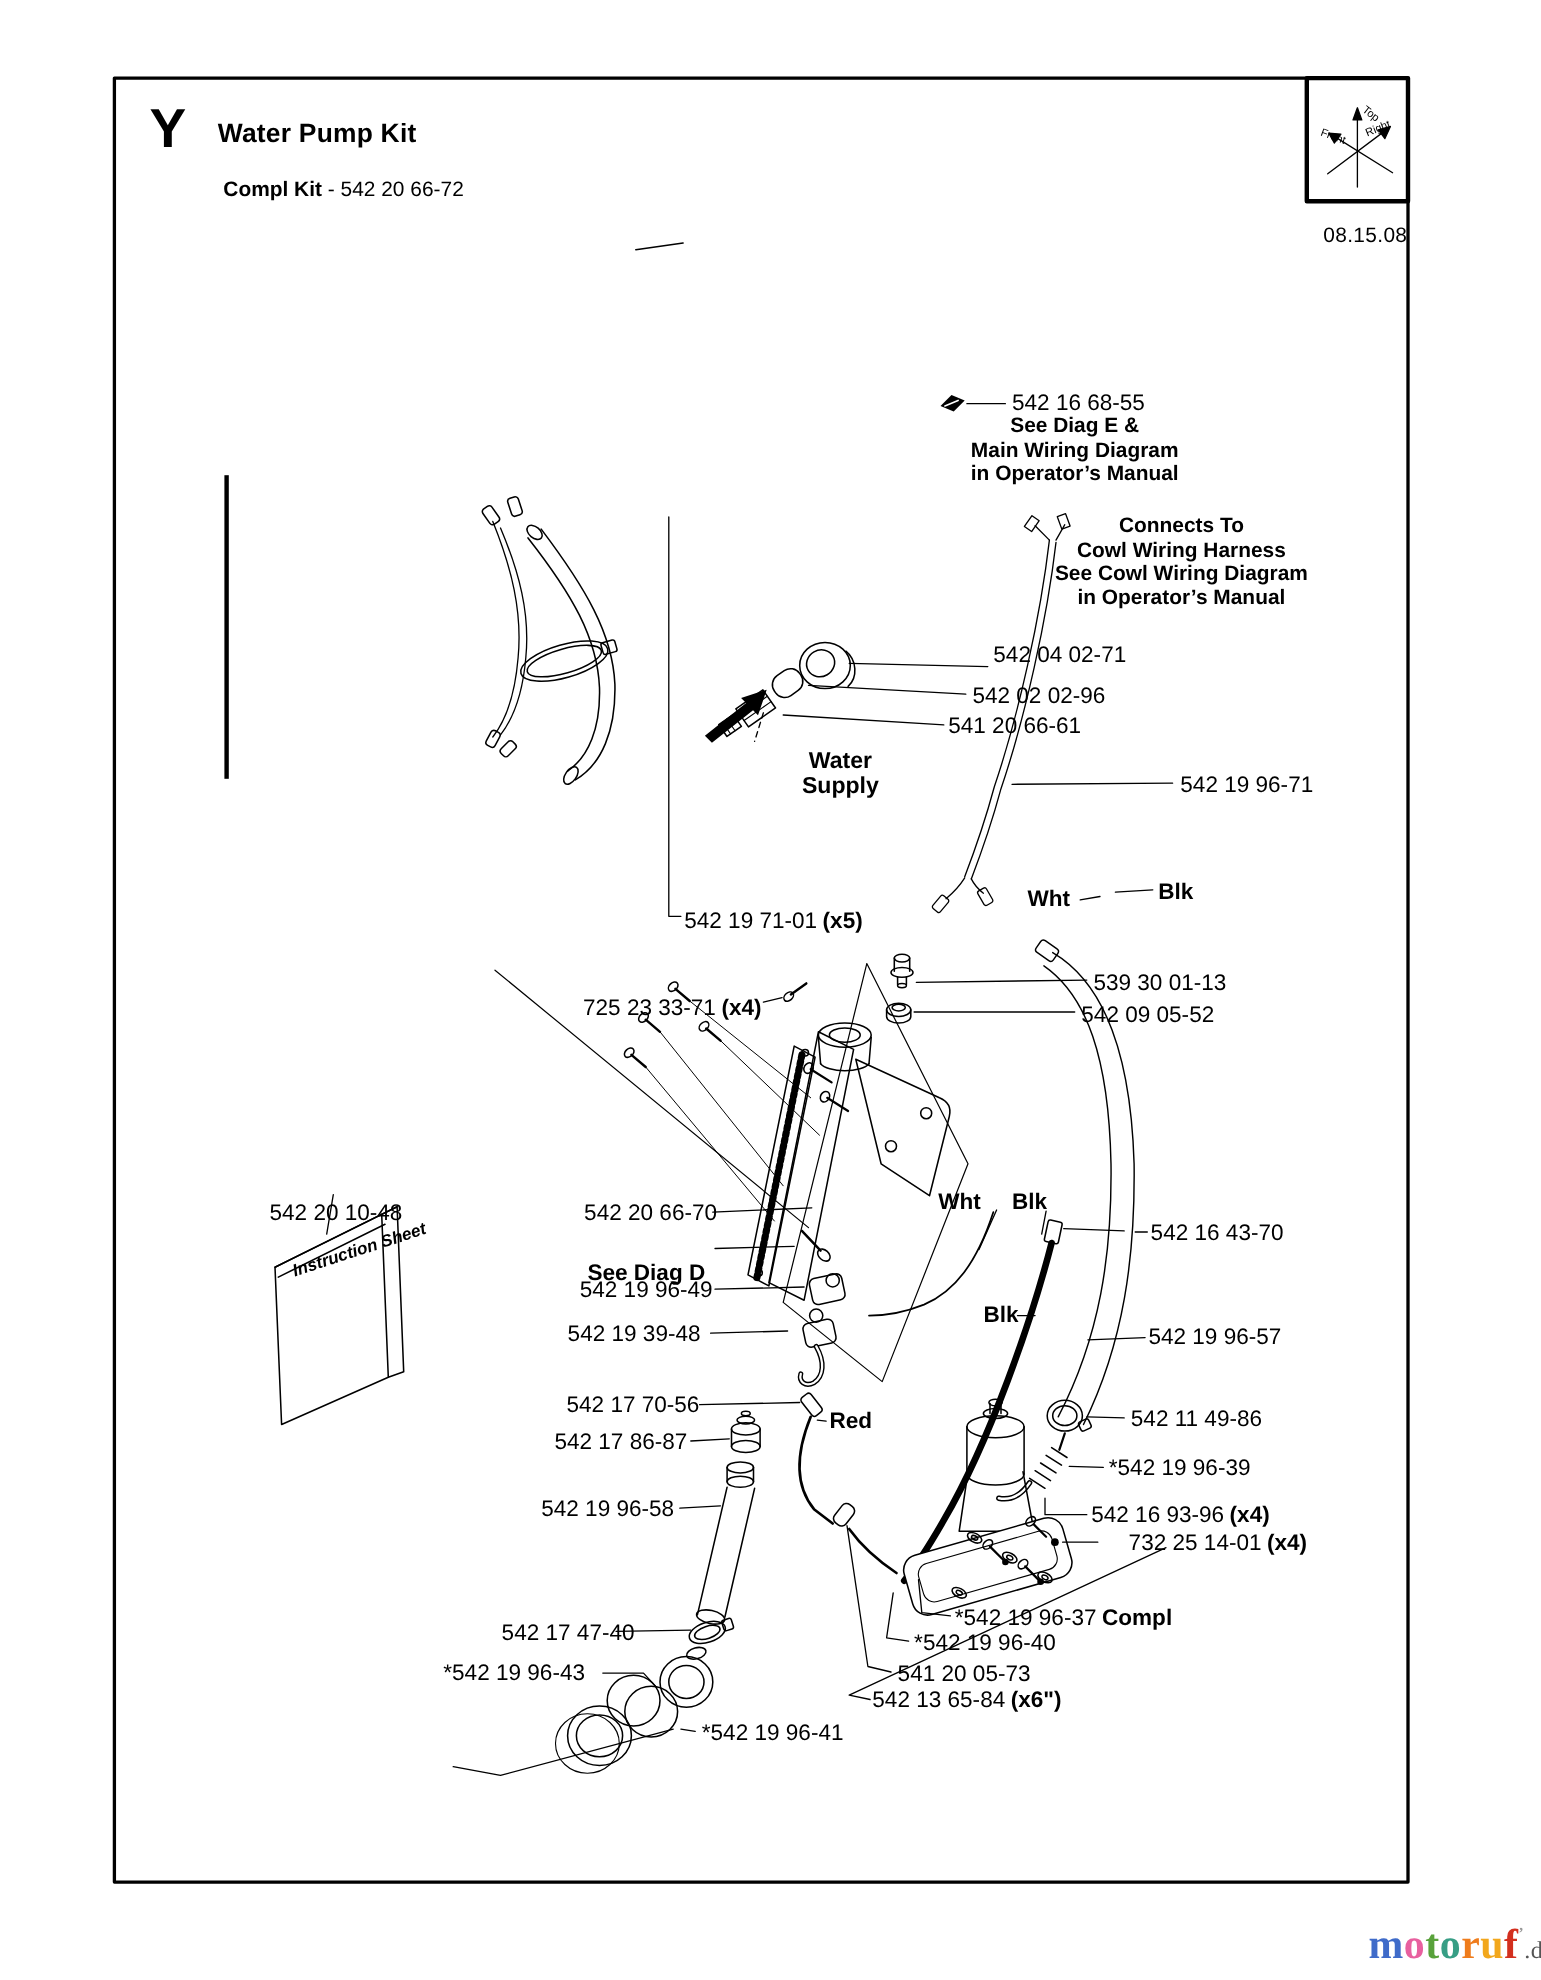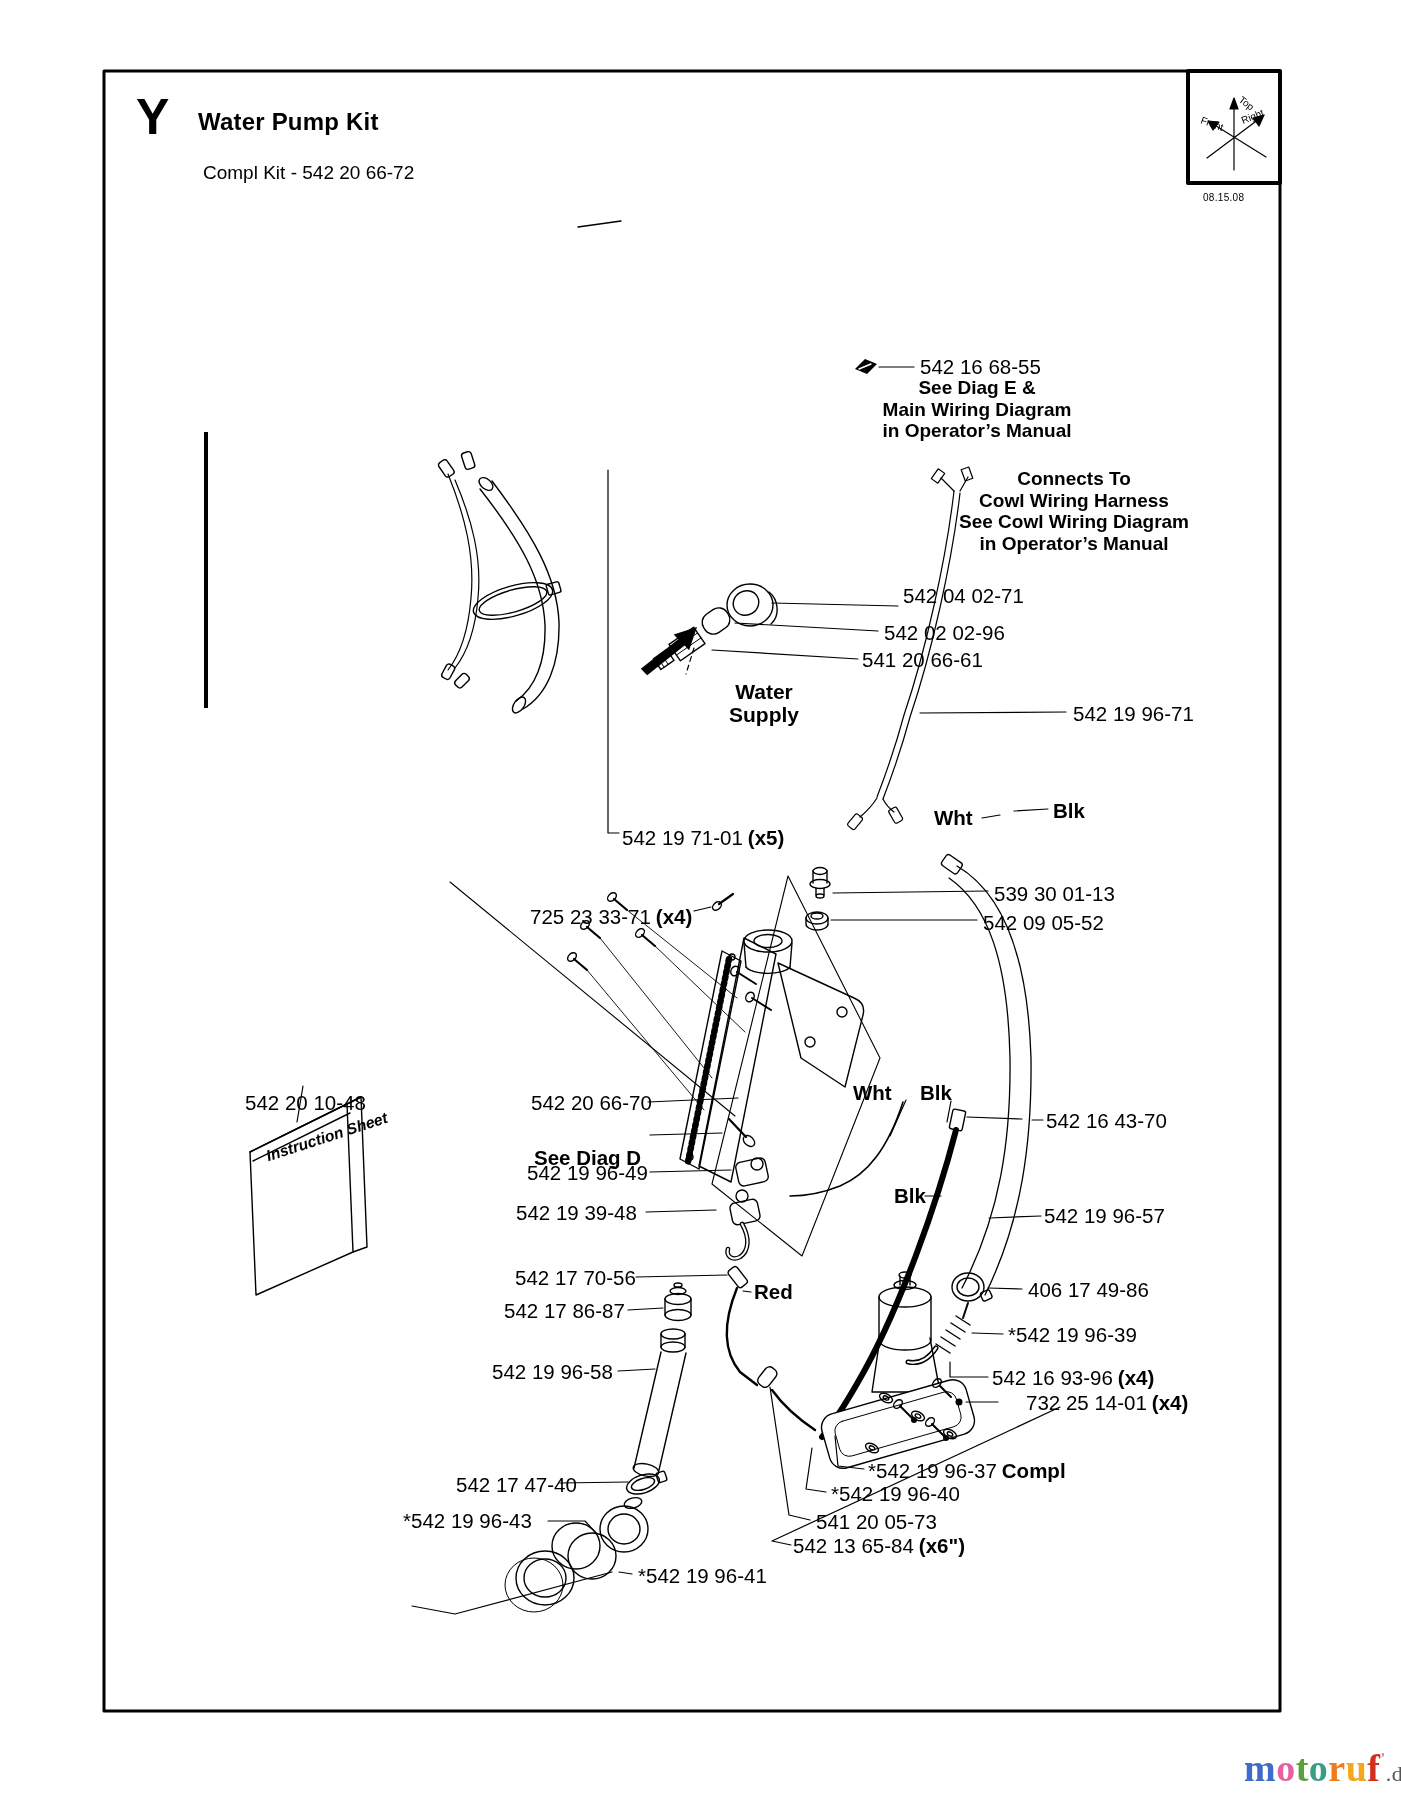--- a/index.html
+++ b/index.html
@@ -4,22 +4,22 @@
 <style>
   html,body{margin:0;padding:0;background:#fff;}
   .page{position:relative;width:1401px;height:1800px;background:#fff;overflow:hidden;
         font-family:"Liberation Sans",sans-serif;color:#000;}
   svg.art{position:absolute;left:0;top:0;}
   svg.art *{vector-effect:non-scaling-stroke;}
   .abs{position:absolute;white-space:nowrap;}
   .section-letter{font-size:50px;font-weight:700;}
   .page-title{font-size:24px;font-weight:700;letter-spacing:.2px;}
   .subtitle{font-size:19px;}
-  .subtitle .b{font-weight:400;}
-  .datecode{font-size:10px;letter-spacing:.3px;}
+  .subtitle .b{font-weight:700;}
+  .datecode{font-size:19px;letter-spacing:.3px;margin-top:12px;}
   .lbl{position:absolute;font-size:20.5px;white-space:nowrap;}
   .lbl.bold{font-weight:700;}
   .lbl .qty{font-weight:700;margin-left:5px;}
   .tag{position:absolute;font-size:20.5px;font-weight:700;white-space:nowrap;}
   .note{position:absolute;font-size:19px;font-weight:700;text-align:center;line-height:21.5px;}
   .sheet-text{position:absolute;font-size:15.5px;font-weight:700;font-style:italic;
               transform:rotate(-18deg);transform-origin:left top;}
   .brand{position:absolute;font-family:"Liberation Serif",serif;font-size:38px;font-weight:600;
          letter-spacing:.5px;white-space:nowrap;}
   .brand .tld{font-size:22px;color:#555;font-weight:400;}
@@ -376,21 +376,21 @@
       <div class="lbl" style="left: 245px; top: 1091px;"><span>542 20 10-48</span></div>
       <div class="lbl" style="left: 531px; top: 1091px;"><span>542 20 66-70</span></div>
       <div class="lbl bold" style="left: 534px; top: 1124px; margin-top: 22px;"><span>See Diag D</span></div>
       <div class="lbl" style="left: 527px; top: 1161px;"><span>542 19 96-49</span></div>
       <div class="lbl" style="left: 516px; top: 1201px;"><span>542 19 39-48</span></div>
       <div class="lbl" style="left: 1046px; top: 1109px;"><span>542 16 43-70</span></div>
       <div class="lbl" style="left: 1044px; top: 1204px;"><span>542 19 96-57</span></div>
       <div class="lbl" style="left: 515px; top: 1266px;"><span>542 17 70-56</span></div>
       <div class="lbl" style="left: 504px; top: 1299px;"><span>542 17 86-87</span></div>
       <div class="lbl" style="left: 492px; top: 1360px;"><span>542 19 96-58</span></div>
-      <div class="lbl" style="left: 1028px; top: 1278px;"><span>406 17 49-86</span></div>
+      <div class="lbl" style="left: 1028px; top: 1278px;"><span>542 11 49-86</span></div>
       <div class="lbl" style="left: 1008px; top: 1323px;"><span>*542 19 96-39</span></div>
       <div class="lbl" style="left: 992px; top: 1366px;"><span>542 16 93-96</span><span class="qty">(x4)</span></div>
       <div class="lbl" style="left: 1002px; top: 1391px; margin-left: 24px;"><span>732 25 14-01</span><span class="qty">(x4)</span></div>
       <div class="lbl" style="left: 868px; top: 1459px;"><span>*542 19 96-37</span><span class="qty">Compl</span></div>
       <div class="lbl" style="left: 831px; top: 1482px;"><span>*542 19 96-40</span></div>
       <div class="lbl" style="left: 816px; top: 1510px;"><span>541 20 05-73</span></div>
       <div class="lbl" style="left: 793px; top: 1534px;"><span>542 13 65-84</span><span class="qty">(x6")</span></div>
       <div class="lbl" style="left: 456px; top: 1473px;"><span>542 17 47-40</span></div>
       <div class="lbl" style="left: 403px; top: 1509px;"><span>*542 19 96-43</span></div>
       <div class="lbl" style="left: 638px; top: 1564px;"><span>*542 19 96-41</span></div>

